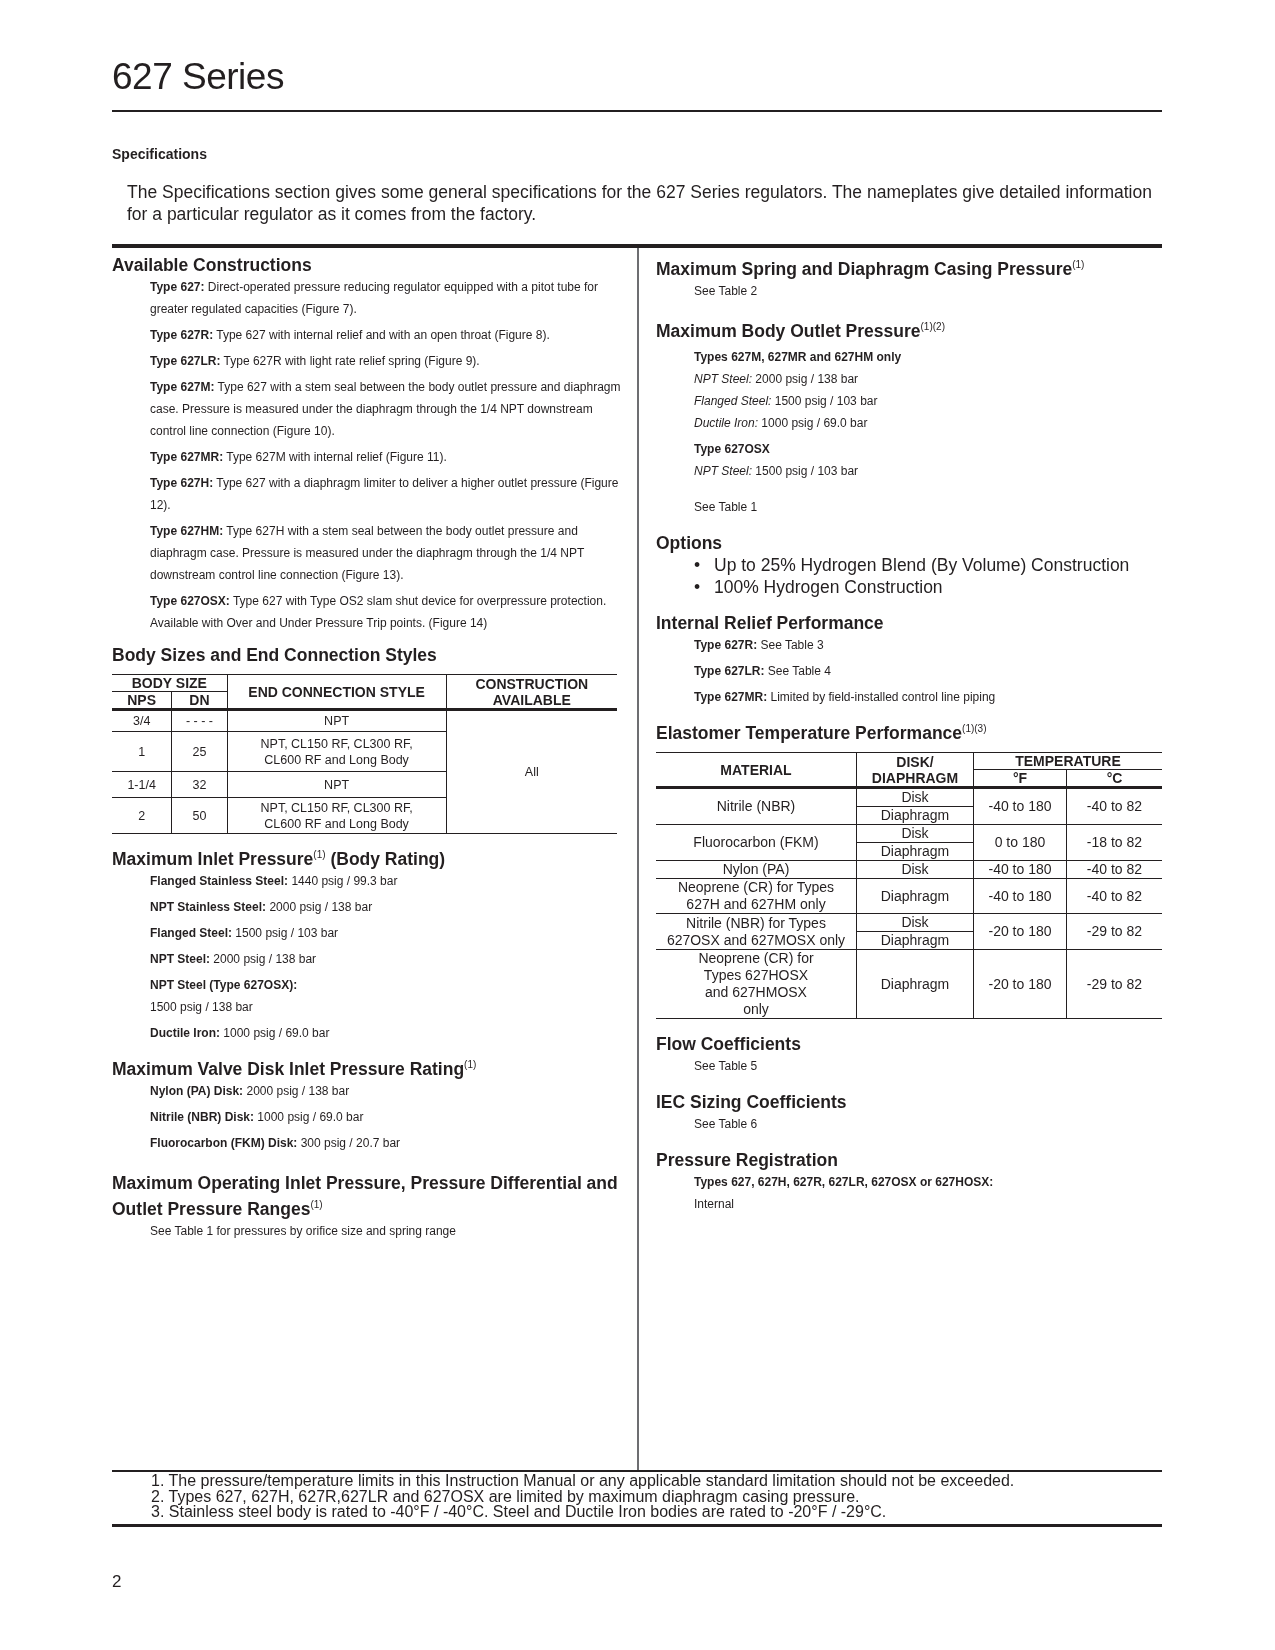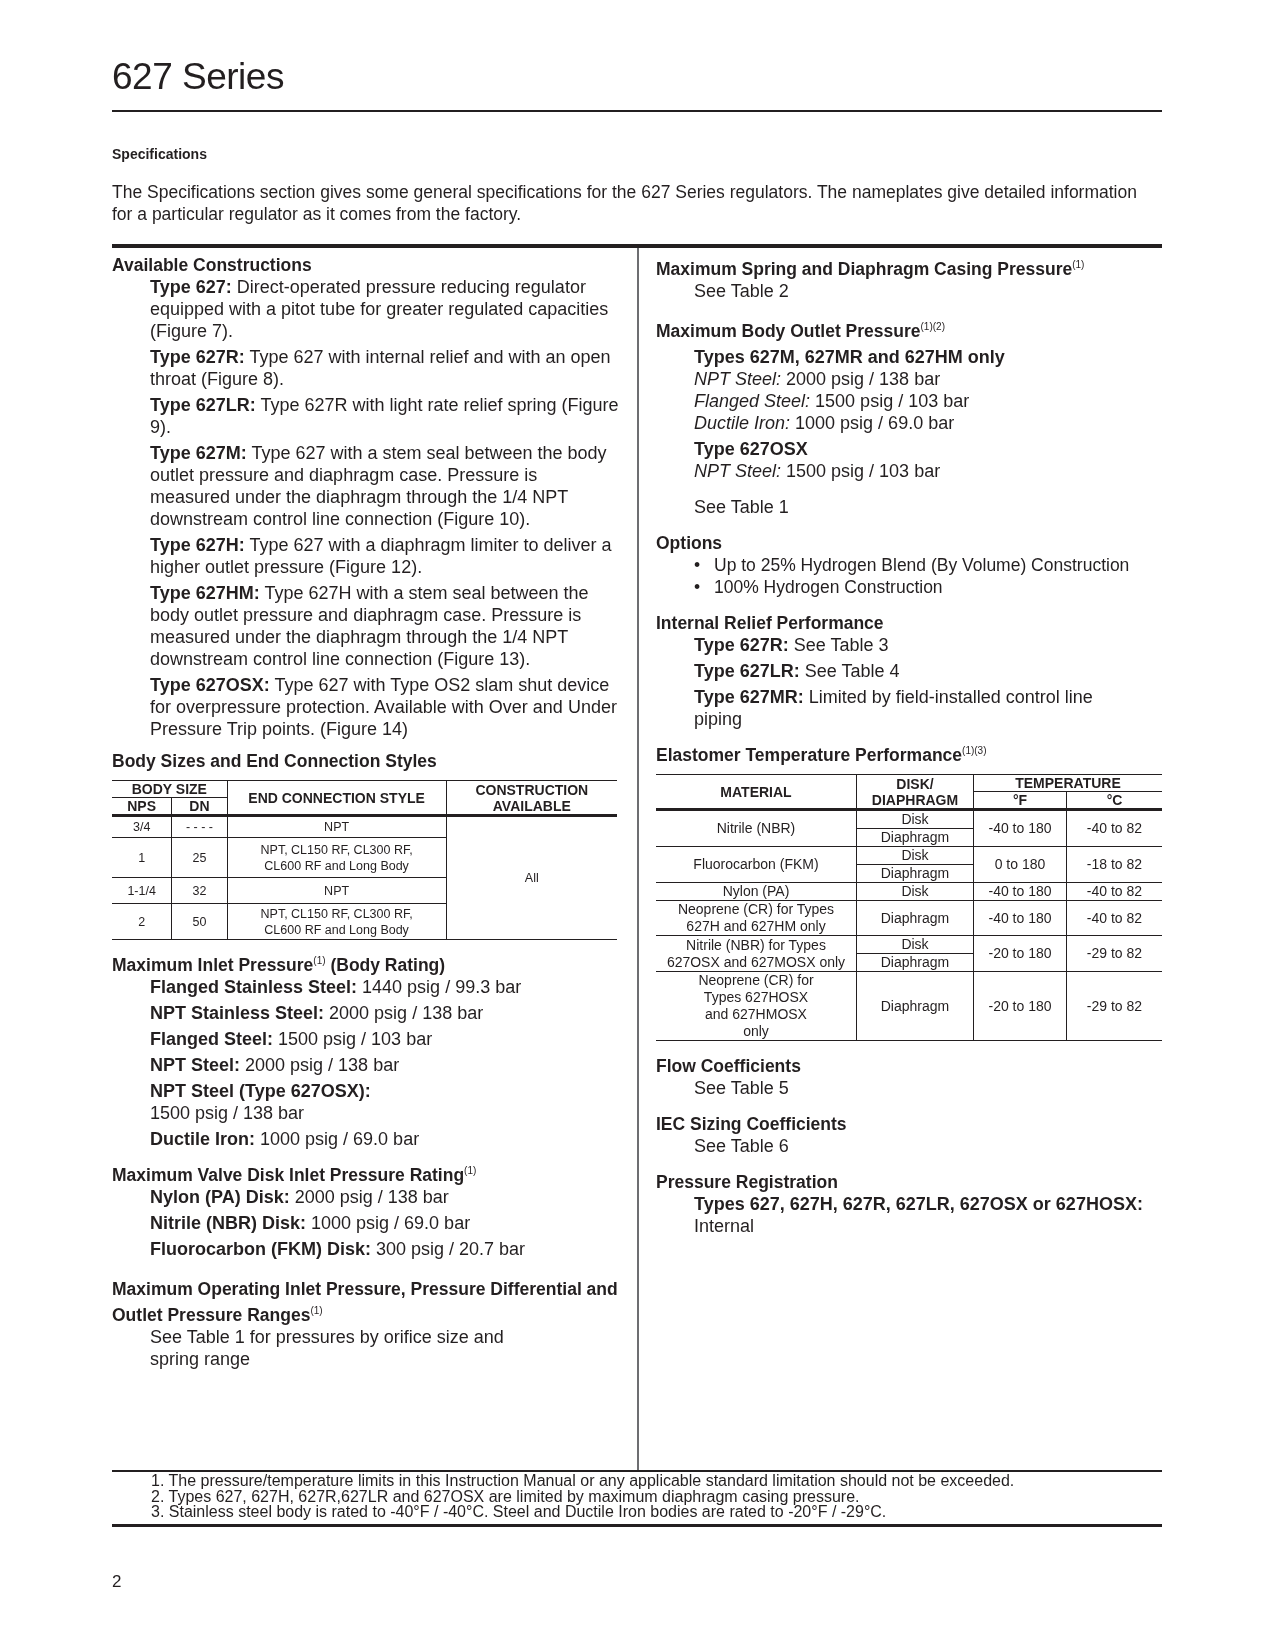--- a/index.html
+++ b/index.html
@@ -1,28 +1,28 @@
 <!DOCTYPE html>
 <html><head>
 <meta charset="utf-8">
 <style>
   html, body { margin:0; padding:0; background:#fff; }
   body { width:1275px; height:1650px; position:relative; font-family:"Liberation Sans", sans-serif; color:#231f20; }
   .page-title { position:absolute; left:112px; top:56px; font-size:37px; font-weight:400; letter-spacing:-0.5px; margin:0; }
   .rule-top { position:absolute; left:112px; top:110px; width:1050px; height:2px; background:#231f20; }
   .section-title { position:absolute; left:112px; top:146px; font-size:14px; font-weight:700; margin:0; }
-  .intro { position:absolute; left:112px; top:181px; width:1050px; font-size:17.5px; line-height:22px; margin:0; }
+  .intro { position:absolute; left:127px; top:181px; width:1050px; font-size:17.5px; line-height:22px; margin:0; }
   .rule-thick { position:absolute; left:112px; top:244px; width:1050px; height:4px; background:#231f20; }
   .col-divider { position:absolute; left:637px; top:248px; width:2px; height:1222px; background:#6d6e71; }
   .col { position:absolute; top:254px; }
   .col-left { left:112px; width:510px; }
   .col-right { left:656px; width:506px; }
   .h { font-weight:700; font-size:17.5px; line-height:22px; margin:0; }
   .h sup { font-size:10px; font-weight:400; vertical-align:7px; }
-  .ind { padding-left:38px; font-size:18px; line-height:22px; }
+  .ind { padding-left:38px; font-size:12px; line-height:22px; }
   .para { margin:0 0 4px 0; }
   .b { font-weight:700; }
   .i { font-style:italic; }
   .gap { height:14px; }
   .gap-s { height:6px; }
   table { border-collapse:collapse; font-size:12.5px; text-align:center; }
   table td, table th { padding:0 2px; line-height:16px; }
   .tbl-body { width:505px; margin-top:8px; }
   .tbl-body th { font-weight:700; font-size:14px; }
   .tbl-elast { width:506px; margin-top:8px; font-size:14px; }
@@ -53,20 +53,21 @@
 <div class="col-divider"></div>
 
 <div class="col col-left">
   <div>
     <p class="h">Available Constructions</p>
     <div class="ind">
       <p class="para"><span class="b">Type 627:</span><span> Direct-operated pressure reducing regulator equipped with a pitot tube for greater regulated capacities (Figure 7).</span></p>
       <p class="para"><span class="b">Type 627R:</span><span> Type 627 with internal relief and with an open throat (Figure 8).</span></p>
       <p class="para"><span class="b">Type 627LR:</span><span> Type 627R with light rate relief spring (Figure 9).</span></p>
       <p class="para"><span class="b">Type 627M:</span><span> Type 627 with a stem seal between the body outlet pressure and diaphragm case. Pressure is measured under the diaphragm through the 1/4 NPT downstream control line connection (Figure 10).</span></p>
+      <p class="para"><span class="b">Type 627MR:</span><span> Type 627M with internal relief (Figure 11).</span></p>
       <p class="para"><span class="b">Type 627H:</span><span> Type 627 with a diaphragm limiter to deliver a higher outlet pressure (Figure 12).</span></p>
       <p class="para"><span class="b">Type 627HM:</span><span> Type 627H with a stem seal between the body outlet pressure and diaphragm case. Pressure is measured under the diaphragm through the 1/4 NPT downstream control line connection (Figure 13).</span></p>
       <p class="para"><span class="b">Type 627OSX:</span><span> Type 627 with Type OS2 slam shut device for overpressure protection. Available with Over and Under Pressure Trip points. (Figure 14)</span></p>
     </div>
   </div>
   <div class="gap-s"></div>
 
   <div>
     <p class="h">Body Sizes and End Connection Styles</p>
     <table class="tbl-body">

